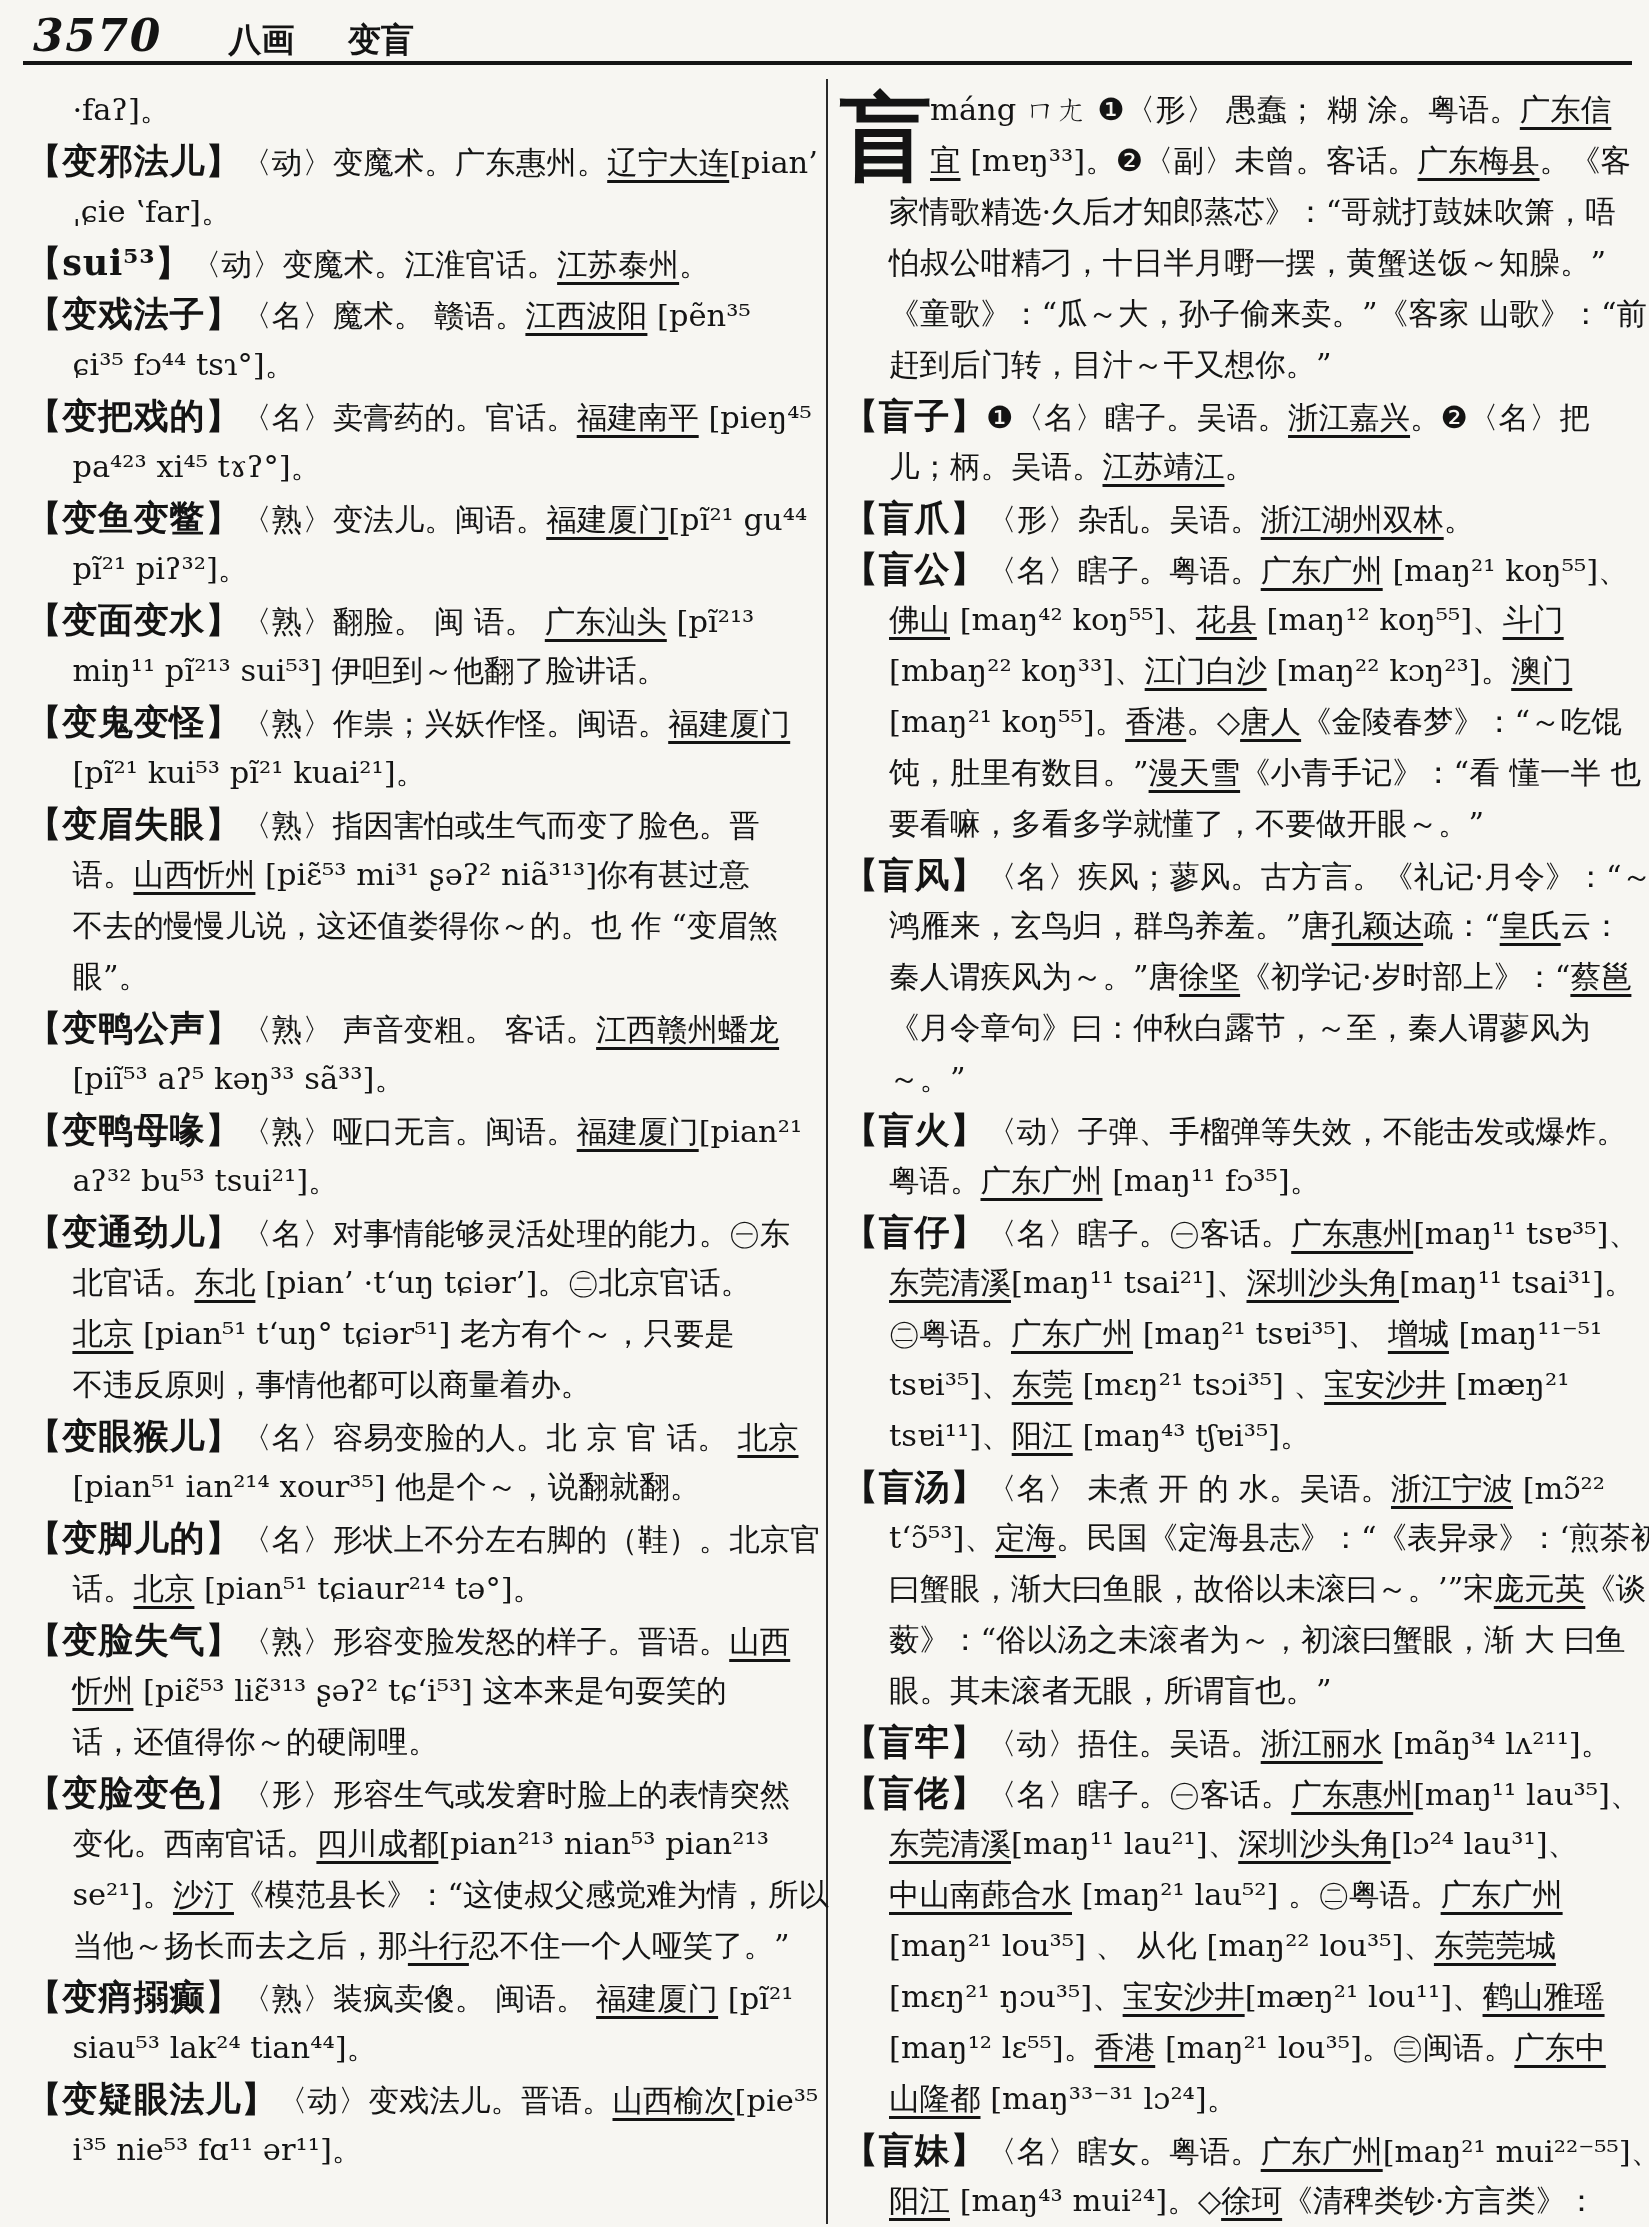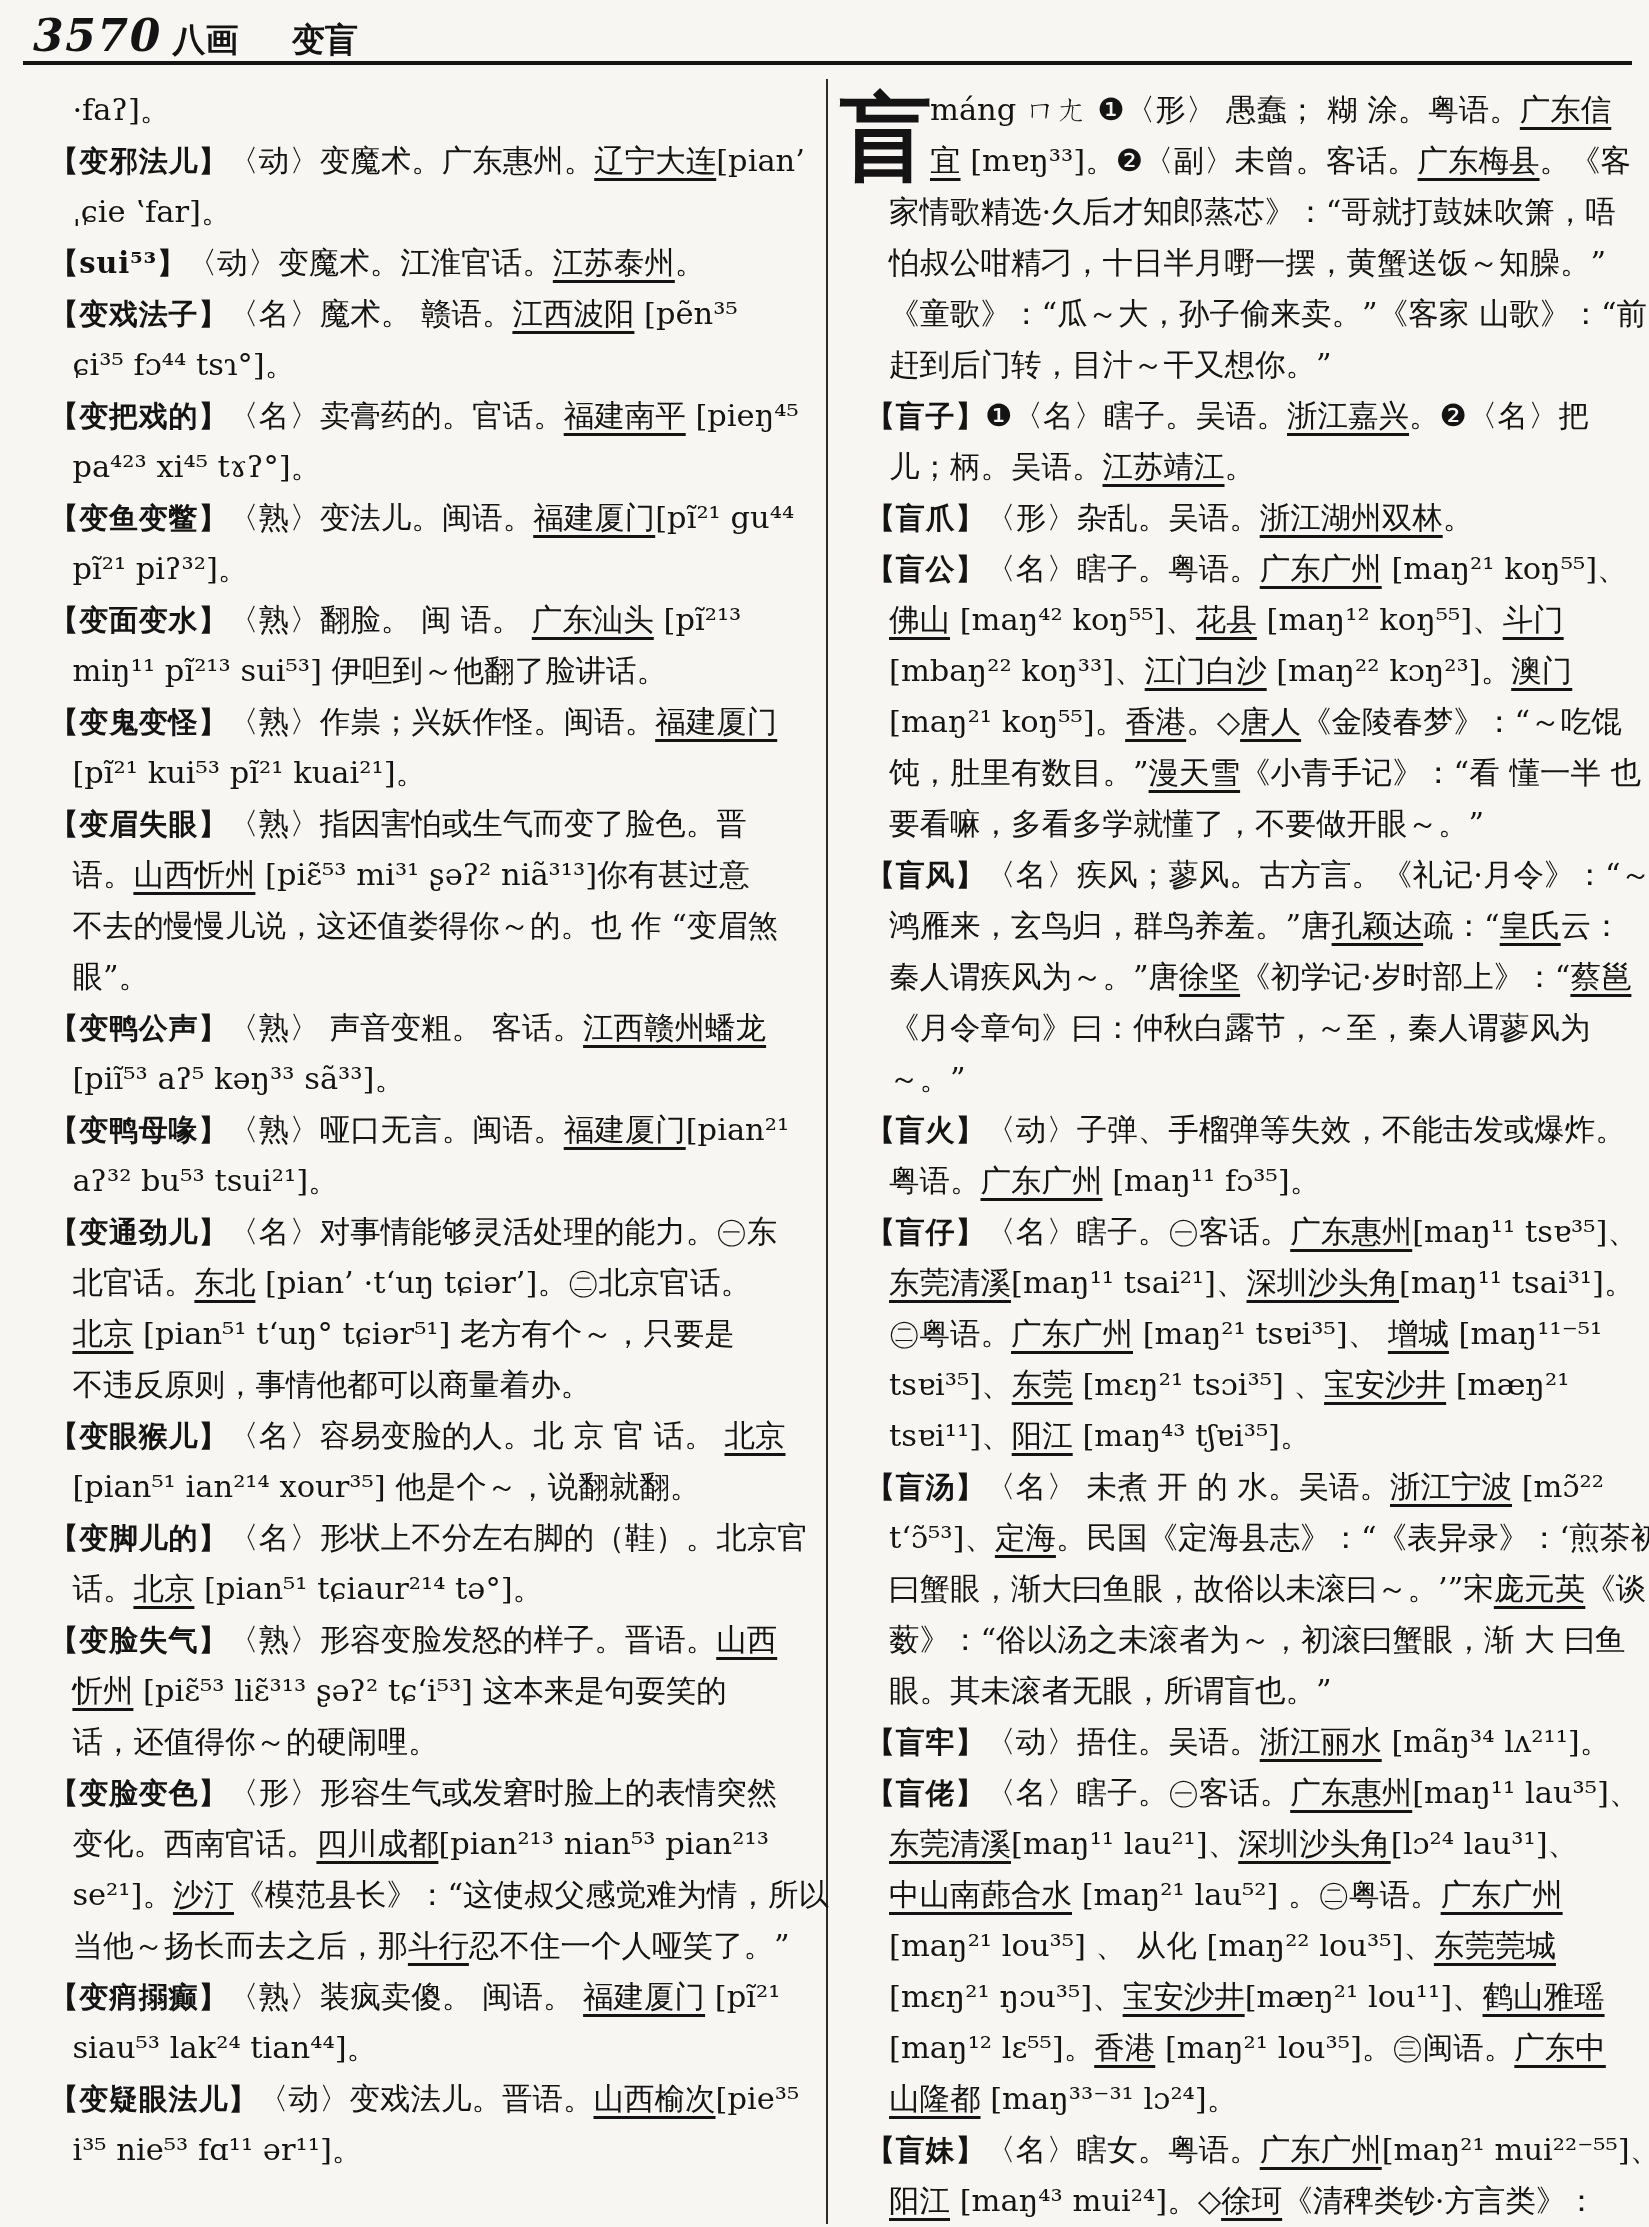--- a/index.html
+++ b/index.html
@@ -5,31 +5,31 @@
   html,body { margin:0; padding:0; }
   body {
     width:1650px; height:2227px;
     background:#f7f6f2;
     color:#141414;
     font-family:"DejaVu Serif","DejaVu Sans","Liberation Serif",serif;
   }
   .page { position:relative; width:1650px; height:2227px; overflow:hidden; }
   .header { position:absolute; top:10px; left:33px; font-size:33px; white-space:nowrap; }
   .page-num { font-weight:bold; font-style:italic; font-size:44px; letter-spacing:1.6px; }
-  .hdr-sec { font-weight:bold; }
+  .hdr-sec { margin-left:56px; font-weight:bold; }
   .hdr-chars { margin-left:43px; font-weight:bold; }
   .top-rule { position:absolute; top:61px; left:23px; width:1609px; height:4.1px; background:#151515; }
   .divider { position:absolute; top:79px; left:826px; width:1.6px; height:2145px; background:#2a2a2a; }
   .col { position:absolute; top:84px; }
   #left-col  { left:26.4px;  width:792px; }
   #right-col { left:843px; width:792px; position:absolute; }
   .line { height:51px; line-height:51px; white-space:nowrap; font-size:30.5px; }
   .ind1 { padding-left:46px; }
   .ind2 { padding-left:87px; }
-  .hw { font-weight:bold; font-size:29px; letter-spacing:0.8px;margin-left:23px; }
+  .hw { font-weight:bold; font-size:35px; letter-spacing:0.8px; }
   .u { text-decoration:underline; text-decoration-thickness:2.5px; text-underline-offset:7.4px; }
   .bigchar {
     position:absolute; left:-3.3px; top:3.3px;
     font-size:92px; line-height:1.1; font-weight:bold;
     font-family:"DejaVu Serif","Liberation Serif",serif;
   }
 </style>
 </head>
 <body>
 

